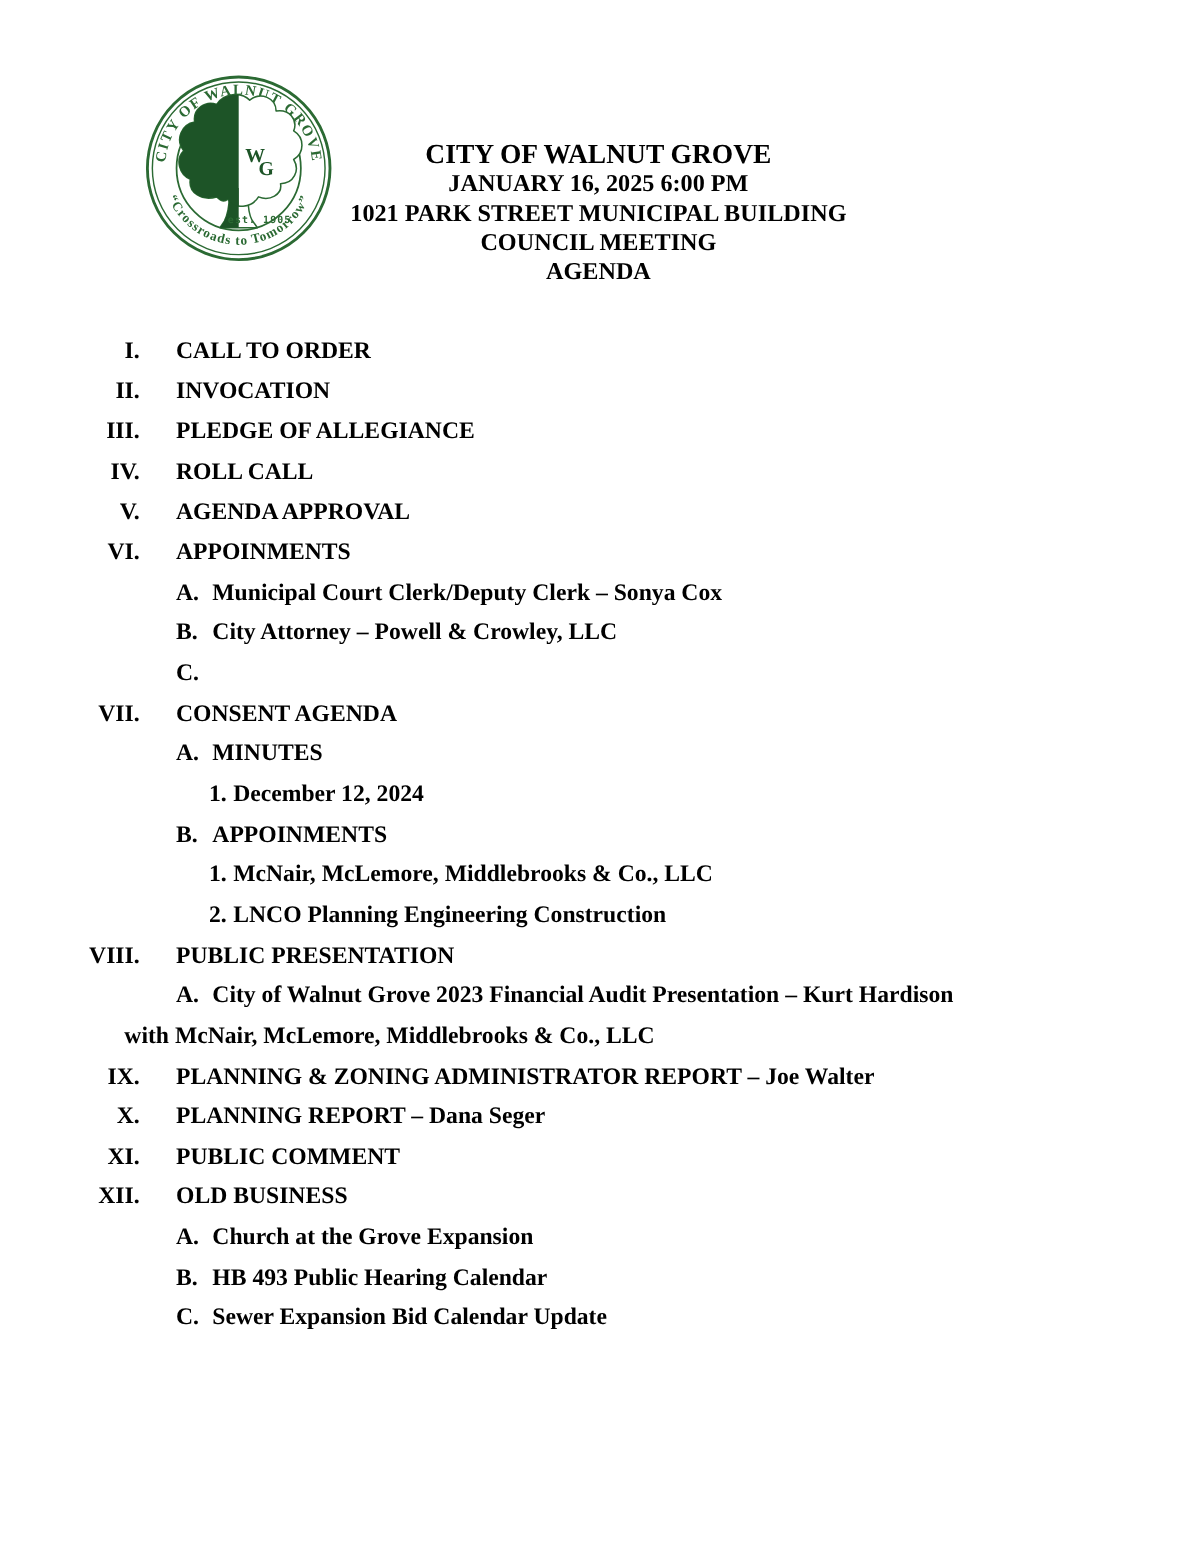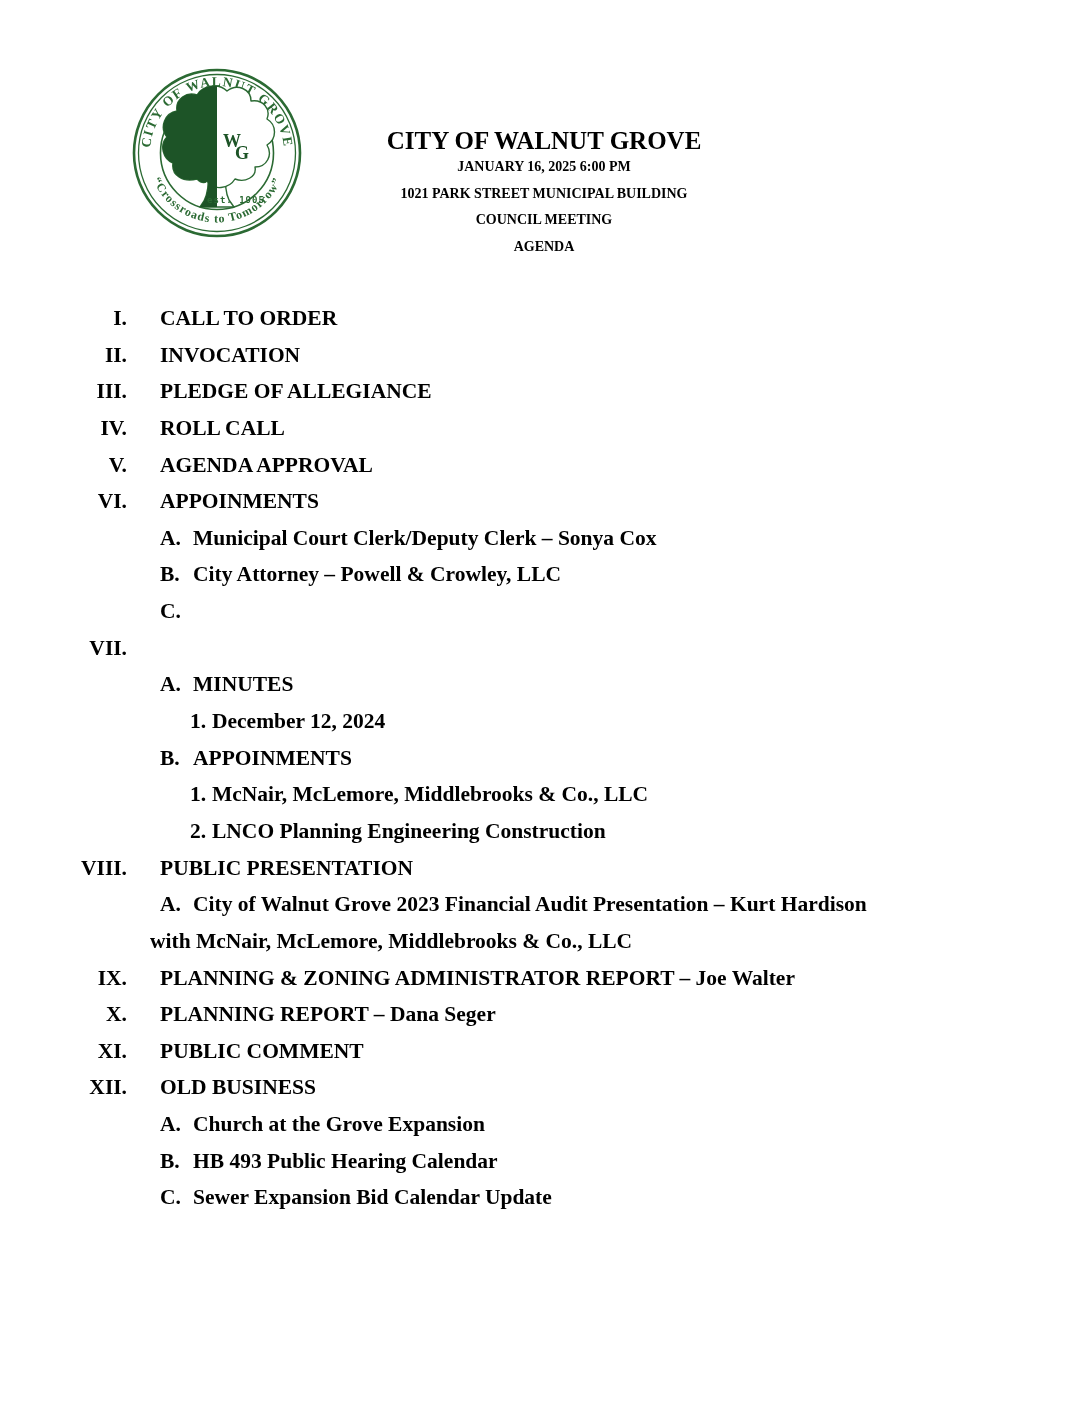--- a/index.html
+++ b/index.html
@@ -22,38 +22,38 @@
   .seal .canopy, .seal .trunk { fill:#ffffff; stroke:#2b6a33; stroke-width:1.4; stroke-linejoin:round; }
   .seal .solid { fill:#1d5427; stroke:none; }
   .seal .mono  { font-family:"Liberation Serif", serif; font-weight:bold; fill:#1d5427; }
   .seal .est   { font-family:"DejaVu Sans Mono", monospace; font-weight:bold; fill:#2b6a33; }
 
   
   .header {
     position:absolute; left:0; top:127px; width:1088px;
     text-align:center;
   }
-  .header .h-line  { font-size:14px; line-height:26.7px; white-space:nowrap; }
+  .header .h-line  { font-size:22px; line-height:26.7px; white-space:nowrap; }
   .header .h-title { font-size:25px;  line-height:27px; }
 
   
   .agenda { position:absolute; left:0; top:300px; width:1088px; font-size:21.5px; }
   .row { display:flex; height:36.65px; line-height:36.65px; white-space:nowrap; }
   .row .num   { flex:0 0 127px; text-align:right; }
   .row .label { padding-left:33px; }
 
   .row.sub { padding-left:160px; }
   .row.sub .num   { flex:0 0 33px; text-align:left; }
   .row.sub .label { padding-left:0; }
 
   .row.subsub { padding-left:190px; }
   .row.subsub .num   { flex:0 0 22px; text-align:left; }
   .row.subsub .label { padding-left:0;text-align:center; }
 
-  .row.cont { padding-left:117px; }
+  .row.cont { padding-left:80px; }
 </style>
 </head>
 <body>
 
 <div class="page">
 
   <div class="seal">
     <svg viewBox="0 0 172 172">
       <defs>
         <path id="arcTop" d="M 19,86 A 67,67 0 0 1 153,86"></path>
@@ -129,20 +129,21 @@
     </div>
     <div class="row sub">
       <span class="num">B.</span>
       <span class="label">City Attorney – Powell &amp; Crowley, LLC</span>
     </div>
     <div class="row sub">
       <span class="num">C.</span>
     </div>
     <div class="row">
       <span class="num">VII.</span>
+      <span class="label">CONSENT AGENDA</span>
     </div>
     <div class="row sub">
       <span class="num">A.</span>
       <span class="label">MINUTES</span>
     </div>
     <div class="row subsub">
       <span class="num">1.</span>
       <span class="label">December 12, 2024</span>
     </div>
     <div class="row sub">

